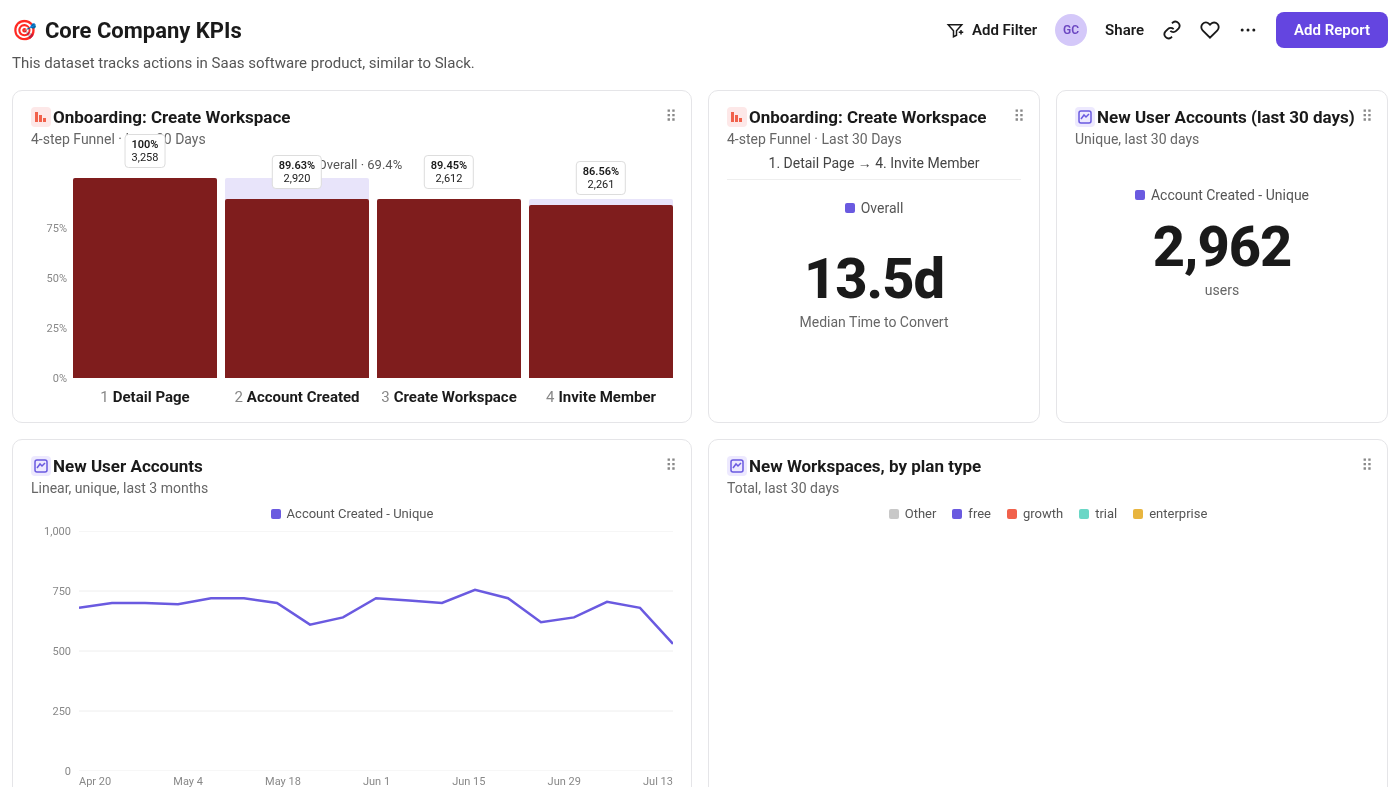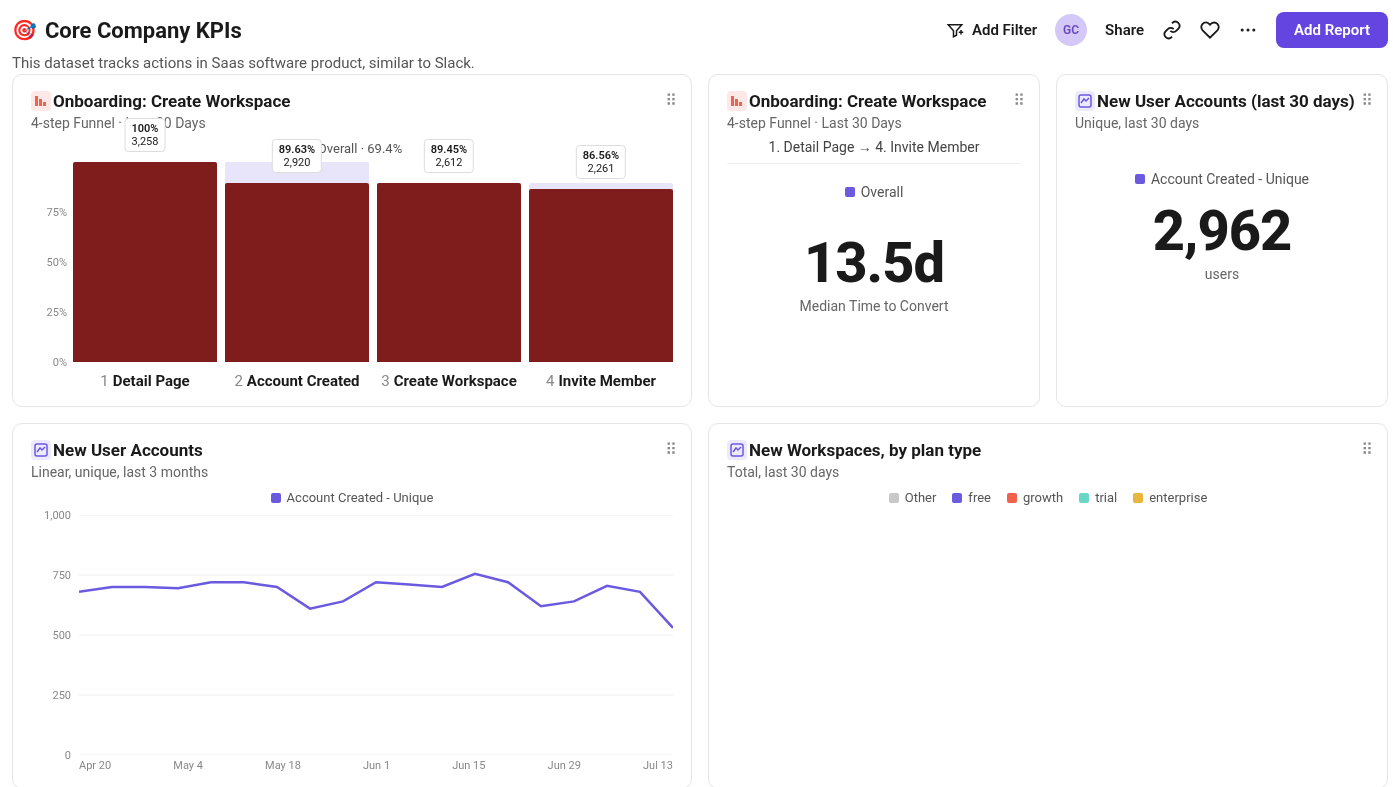--- a/index.html
+++ b/index.html
@@ -7,21 +7,21 @@
 .header{display:flex;align-items:center;justify-content:space-between;margin-bottom:6px}
 .header-left{display:flex;align-items:center;gap:8px}
 .emoji{font-size:20px}
 .page-title{font-size:22px;font-weight:700}
 .header-right{display:flex;align-items:center;gap:18px}
 .add-filter{display:flex;align-items:center;gap:8px;font-weight:600;font-size:15px;cursor:pointer}
 .avatar{width:32px;height:32px;border-radius:50%;background:#d4c8f9;display:flex;align-items:center;justify-content:center;font-size:12px;font-weight:600;color:#6b46c1}
 .share{font-weight:600;font-size:15px;cursor:pointer}
 .icon-btn{cursor:pointer;display:flex;align-items:center}
 .add-report{background:#6445e0;color:#fff;border:none;padding:9px 18px;border-radius:8px;font-weight:600;font-size:15px;cursor:pointer}
-.subtitle{color:#555;font-size:15px;margin-bottom:2px}
+.subtitle{color:#555;font-size:15px;margin-bottom:18px}
 .grid{display:grid;grid-template-columns:repeat(4,1fr);gap:16px}
 .card{border:1px solid #e5e5e8;border-radius:10px;padding:16px 18px;position:relative}
 .card.span2{grid-column:span 2}
 .card-head{display:flex;align-items:flex-end;gap:2px}
 .card-icon{width:20px;height:20px;border-radius:4px;display:flex;align-items:center;justify-content:center}
 .card-icon.funnel{background:#fde8e8}
 .card-icon.chart{background:#ede9fe}
 .card-title{font-weight:700;font-size:17px}
 .card-sub{color:#666;font-size:14px;margin-top:4px}
 .drag{position:absolute;top:16px;right:14px;cursor:grab;color:#888}

